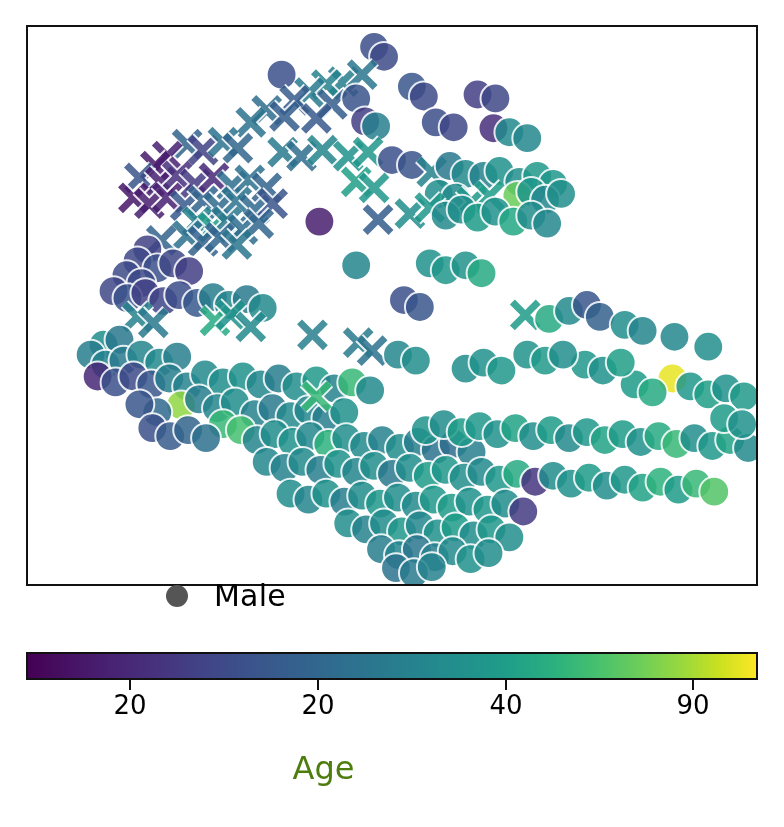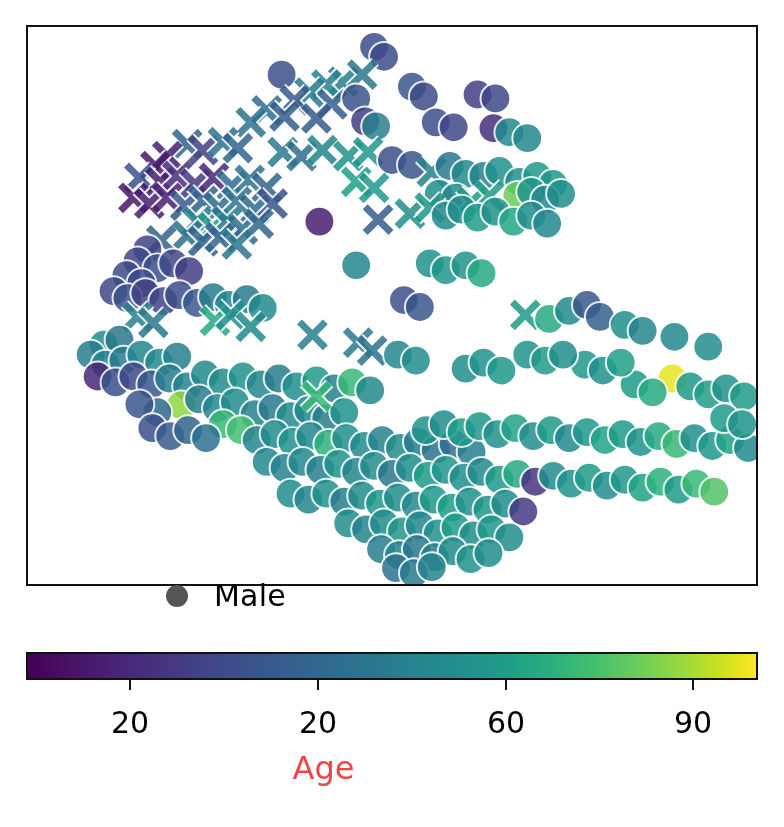--- a/index.html
+++ b/index.html
@@ -28,24 +28,24 @@
   #colorbar-wrap{position:absolute;left:26px;top:652px;width:732px;height:28px;}
   #colorbar{position:absolute;left:0;top:0;width:100%;height:100%;
             border:2px solid #111111;box-sizing:border-box;
             background:linear-gradient(to right,
               #440154 0%,  #471365 6%,  #482475 12%, #46337e 18%,
               #414487 24%, #3b528b 30%, #355f8d 36%, #2f6c8e 42%,
               #2a788e 48%, #25858e 54%, #21918c 60%, #1f9e89 66%,
               #2ab07f 72%, #46c06f 78%, #6ccd5a 84%, #9bd93c 90%,
               #cae11f 95%, #fde725 100%);}
   .cb-tick{position:absolute;top:680px;width:2px;height:10px;background:#111;}
-  .cb-ticklabel{position:absolute;top:708px;font-size:30px;color:#000;
+  .cb-ticklabel{position:absolute;top:692px;font-size:26px;color:#000;
                 transform:translateX(-50%);line-height:1;white-space:nowrap;text-align:center;}
   #axis-label{position:absolute;left:0;top:752px;width:647px;text-align:center;
-              font-size:32px;color:#ef4444;line-height:1;}
+              font-size:32px;color:#4d7c0f;line-height:1;}
 </style>
 </head>
 <body>
 
 <div id="figure">
 
   <div id="plot-frame">
     <div id="scatter-canvas">
       <svg id="scatter-svg" viewBox="0 0 732 561" preserveAspectRatio="none">
           <circle cx="348" cy="20" r="15" fill="rgb(61,78,138)" stroke="#ffffff" stroke-width="2" opacity="0.85"></circle>
@@ -557,18 +557,18 @@
     <div id="colorbar"></div>
   </div>
 
   <div class="cb-tick" style="left:129px"></div>
   <div class="cb-tick" style="left:317px"></div>
   <div class="cb-tick" style="left:505px"></div>
   <div class="cb-tick" style="left:692px"></div>
 
   <div class="cb-ticklabel" style="left:130px">20</div>
   <div class="cb-ticklabel" style="left:318px">20</div>
-  <div class="cb-ticklabel" style="left:506px">60</div>
+  <div class="cb-ticklabel" style="left:506px">40</div>
   <div class="cb-ticklabel" style="left:693px">90</div>
 
   <div id="axis-label">Age</div>
 
 </div>
 
 </body></html>

